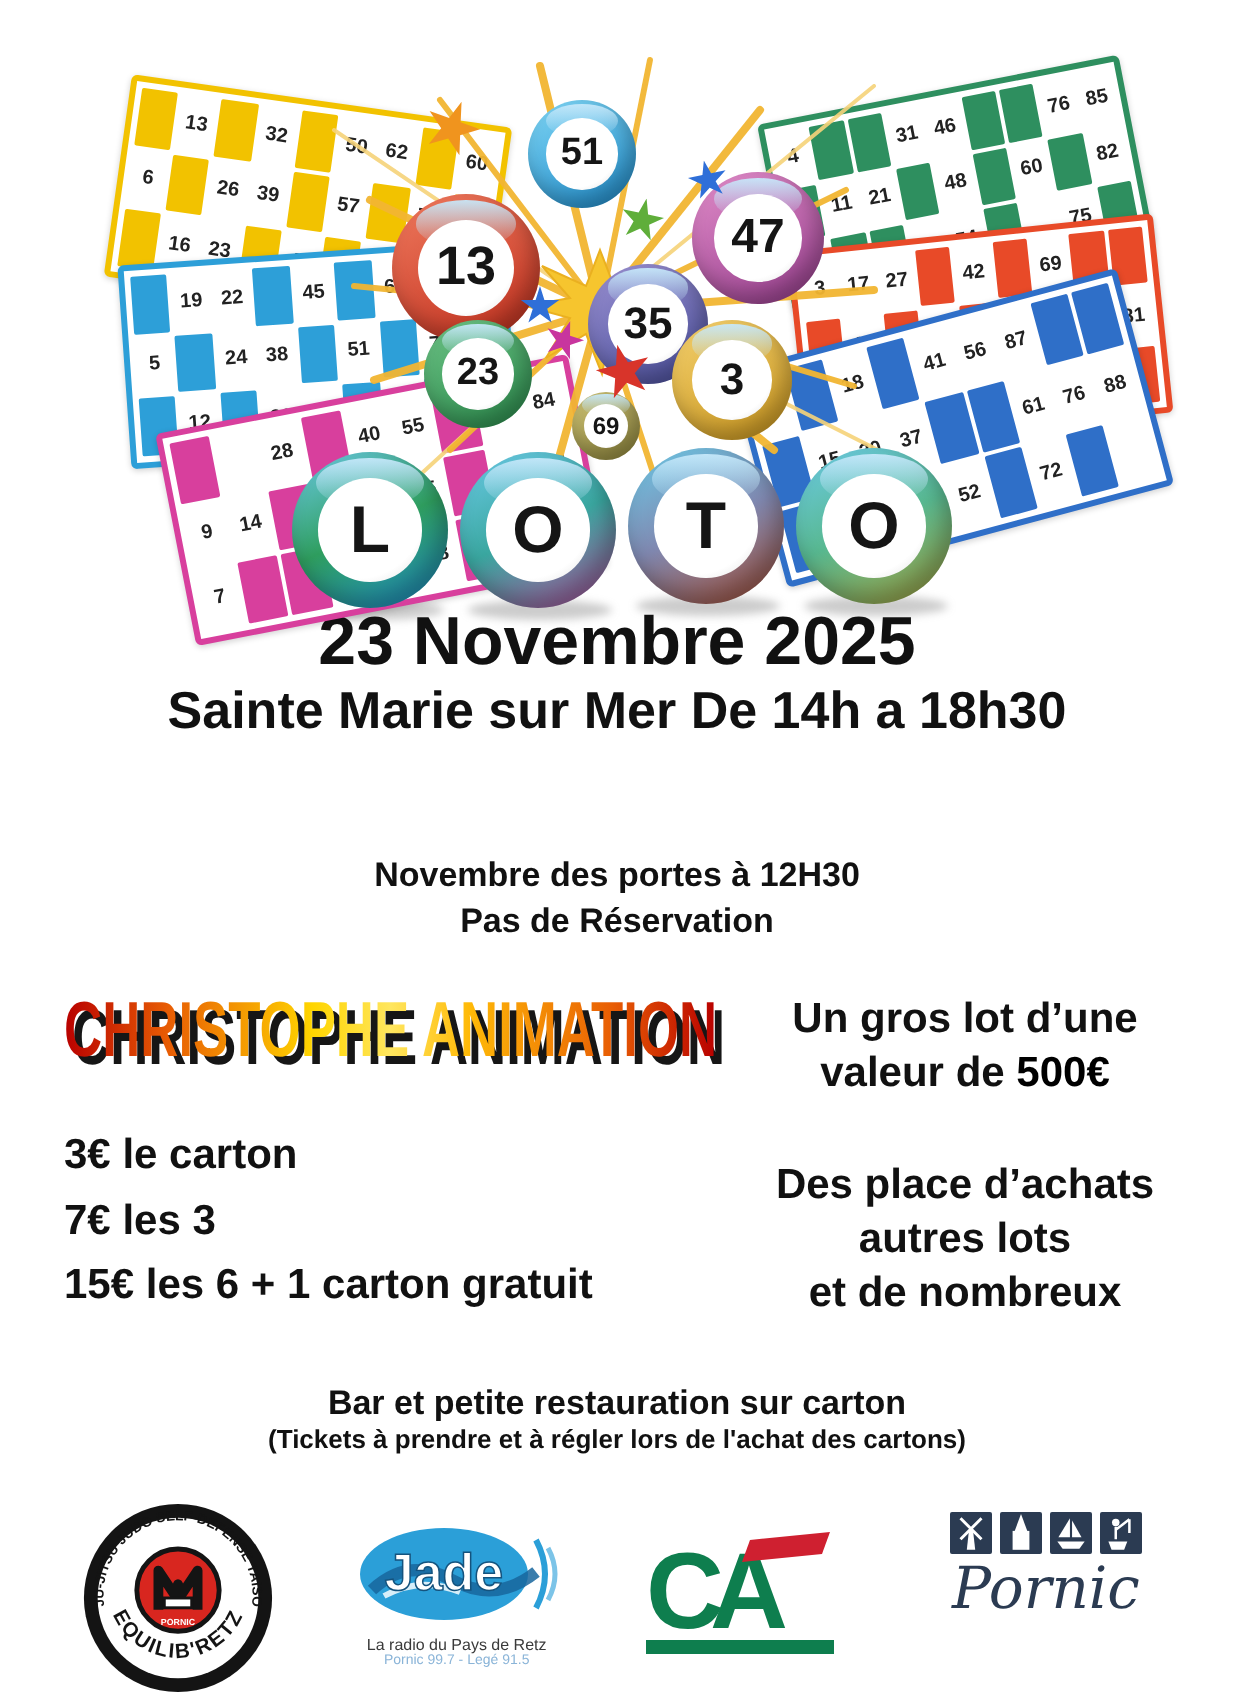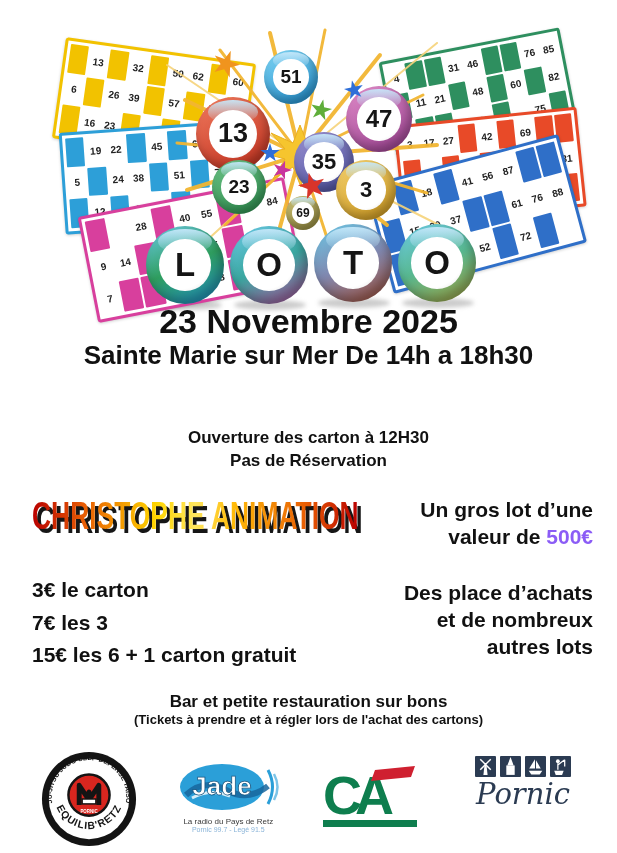--- a/index.html
+++ b/index.html
@@ -32,31 +32,31 @@
   .title-block{position:absolute;top:302px;left:0;width:100%;text-align:center;color:#111;}
   .date{font-size:34px;font-weight:bold;line-height:1.12;}
   .place{font-size:26px;font-weight:bold;line-height:1.18;}
   .venue{font-size:19px;font-weight:bold;line-height:1.3;}
   .doors-block{position:absolute;top:427px;left:0;width:100%;text-align:center;
         font-size:17px;font-weight:bold;line-height:1.35;color:#111;}
 
   
   .columns{position:absolute;top:488px;left:32px;right:24px;display:flex;}
   .col-left{flex:0 0 340px;width:340px;}
-  .col-right{flex:1;text-align:right;padding-top:8px;}
+  .col-right{flex:1;text-align:center;padding-top:8px;}
   .wordart{position:relative;height:62px;}
   .wordart span{position:absolute;left:0;top:6px;font-size:30px;font-weight:bold;
         white-space:nowrap;transform-origin:0 0;}
   .wa-shadow{color:#161616;transform:translate(4px,4px) scale(.88,1.3);}
   .wa-fill{transform:scale(.88,1.3);
         background:linear-gradient(90deg,#b80000 0%,#e85d04 16%,#ffd500 38%,#ffe65e 50%,#ffba08 62%,#e85d04 84%,#b80000 100%);
         -webkit-background-clip:text;background-clip:text;color:transparent;}
-  .prices{margin-top:24px;font-size:21px;font-weight:bold;line-height:1.55;color:#111;}
+  .prices{margin-top:12px;font-size:21px;font-weight:bold;line-height:1.55;color:#111;}
   .prize{font-size:21px;font-weight:bold;line-height:1.3;color:#111;}
-  .prize .amount{color:#8b5cf6;}
+  .prize .amount{color:#000000;}
   .lots{margin-top:28px;font-size:21px;font-weight:bold;line-height:1.3;color:#111;}
 
   
   .bar-block{position:absolute;top:692px;left:0;width:100%;text-align:center;color:#111;}
   .bar1{font-size:17px;font-weight:bold;}
   .bar2{font-size:13px;font-weight:bold;}
 
   
   .logos{position:absolute;top:750px;left:40px;right:28px;display:flex;
         justify-content:space-between;align-items:flex-start;}
@@ -333,21 +333,21 @@
       <div class="star" style="left: 260px; top: 143px; width: 20px; height: 20px; background: rgb(47, 111, 216); transform: rotate(0deg);"></div>
       <div class="star" style="left: 272px; top: 160px; width: 20px; height: 20px; background: rgb(200, 53, 158); transform: rotate(18deg);"></div>
       <div class="star" style="left: 298px; top: 172px; width: 28px; height: 28px; background: rgb(216, 52, 42); transform: rotate(-14deg);"></div>
     </div>
 
   <div class="title-block">
     <div class="date">23 Novembre 2025</div>
     <div class="place">Sainte Marie sur Mer De 14h a 18h30</div>
   </div>
   <div class="doors-block">
-    <div>Ouverture des carton à 12H30</div>
+    <div>Novembre des portes à 12H30</div>
     <div>Pas de Réservation</div>
   </div>
 
   <div class="columns">
     <div class="col-left">
       <div class="wordart">
         <span class="wa-shadow">CHRISTOPHE ANIMATION</span>
         <span class="wa-fill">CHRISTOPHE ANIMATION</span>
       </div>
       <div class="prices">
@@ -356,28 +356,28 @@
         <div>15€ les 6 + 1 carton gratuit</div>
       </div>
     </div>
     <div class="col-right">
       <div class="prize">
         <div>Un gros lot d’une</div>
         <div><span>valeur de </span><span class="amount">500€</span></div>
       </div>
       <div class="lots">
         <div>Des place d’achats</div>
+        <div>autres lots</div>
         <div>et de nombreux</div>
-        <div>autres lots</div>
       </div>
     </div>
   </div>
 
   <div class="bar-block">
-    <div class="bar1">Bar et petite restauration sur bons</div>
+    <div class="bar1">Bar et petite restauration sur carton</div>
     <div class="bar2">(Tickets à prendre et à régler lors de l'achat des cartons)</div>
   </div>
 
   <div class="logos">
 
     <svg width="98" height="98" viewBox="0 0 100 100">
       <circle cx="50" cy="50" r="48" fill="#141414"></circle>
       <circle cx="50" cy="50" r="41" fill="#ffffff"></circle>
       <defs>
         <path id="eqTop" d="M 13,57 A 38,38 0 1 1 87,57"></path>

